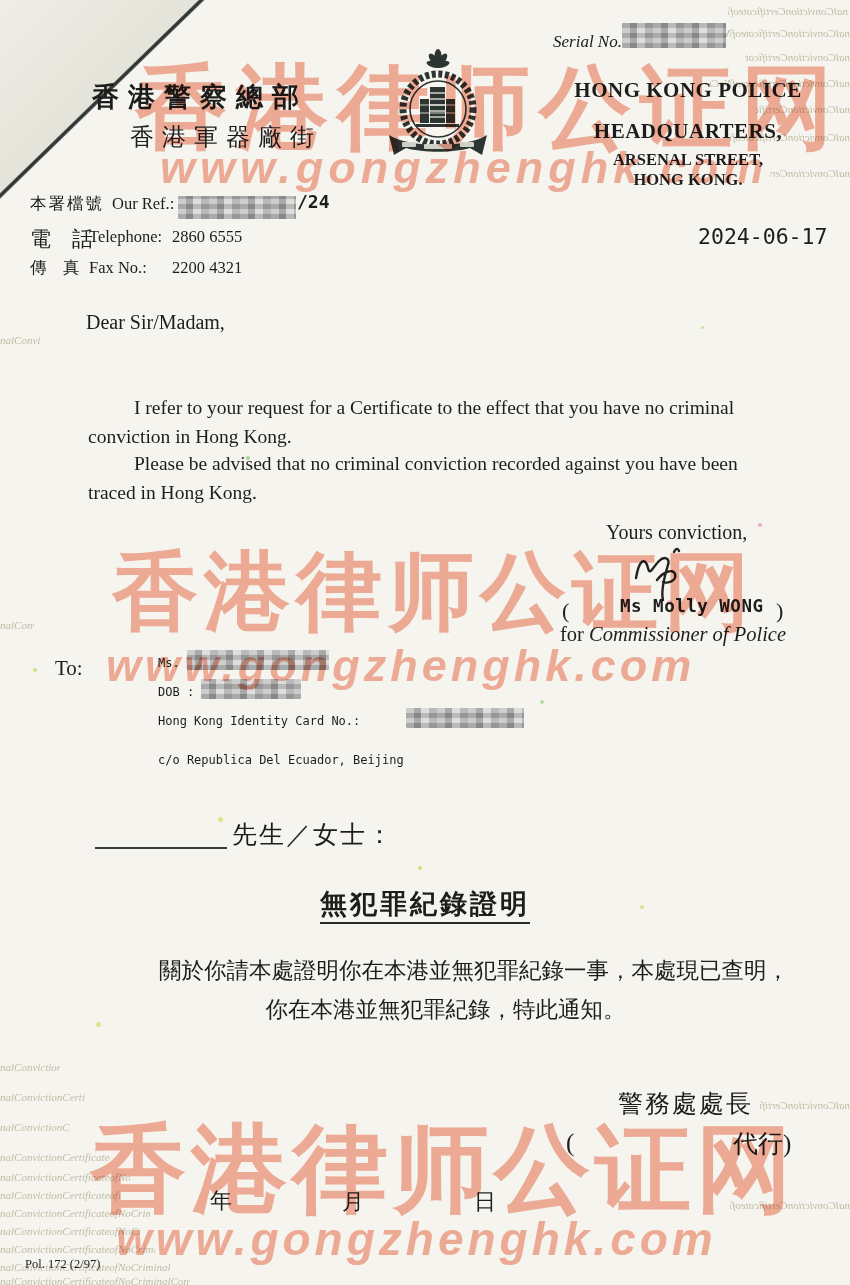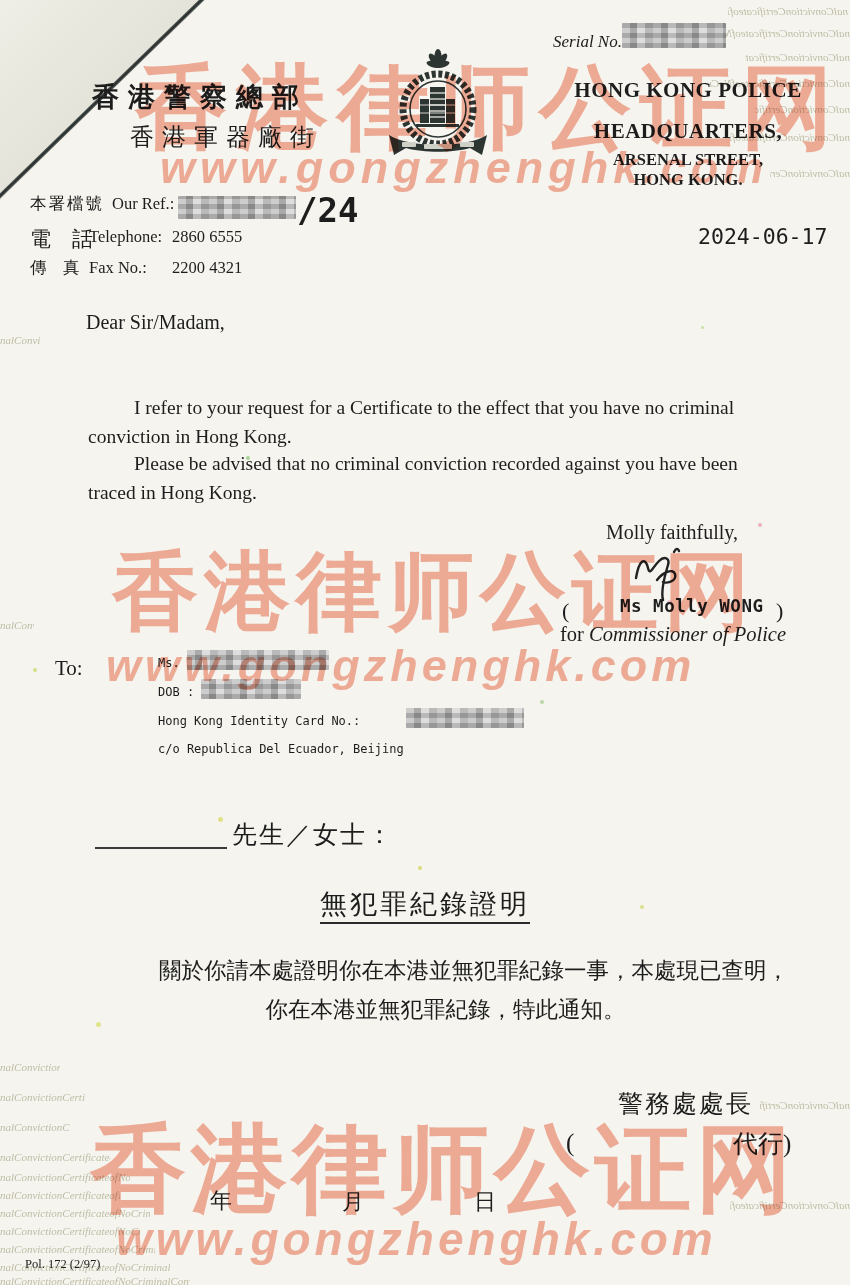--- a/index.html
+++ b/index.html
@@ -134,21 +134,21 @@
   <div class="abs z2 serif" style="left:568px;top:80px;width:240px;text-align:center;">
     <div style="font-size:21px;font-weight:bold;letter-spacing:.5px;">HONG KONG POLICE</div>
     <div style="font-size:21px;font-weight:bold;margin-top:20px;letter-spacing:.5px;">HEADQUARTERS,</div>
     <div style="font-size:16.5px;font-weight:bold;margin-top:10px;">ARSENAL STREET,</div>
     <div style="font-size:16.5px;font-weight:bold;margin-top:3px;">HONG KONG.</div>
   </div>
 
   <span class="abs z2 serif" style="left:30px;top:196px;font-size:16.5px;letter-spacing:2px;">本署檔號</span>
   <span class="abs z2 serif" style="left:112px;top:196px;font-size:16.5px;">Our Ref.:</span>
   <span class="abs redact" style="left:178px;top:196px;width:118px;height:23px;"></span>
-  <span class="abs z2 mono" style="left:297px;top:193px;font-size:34px;font-weight:bold;">/24</span>
+  <span class="abs z2 mono" style="left:297px;top:193px;font-size:18px;font-weight:bold;">/24</span>
 
   <span class="abs z2 serif" style="left:30px;top:229px;font-size:21px;">電　話</span>
   <span class="abs z2 serif" style="left:89px;top:229px;font-size:16.5px;">Telephone:</span>
   <span class="abs z2 serif" style="left:172px;top:229px;font-size:16.5px;">2860 6555</span>
 
   <span class="abs z2 serif" style="left:30px;top:260px;font-size:16.5px;">傳　真</span>
   <span class="abs z2 serif" style="left:89px;top:260px;font-size:16.5px;">Fax No.:</span>
   <span class="abs z2 serif" style="left:172px;top:260px;font-size:16.5px;">2200 4321</span>
 
   <span class="abs z2 mono" style="left:698px;top:226px;font-size:21.5px;">2024-06-17</span>
@@ -158,46 +158,46 @@
 
   <div class="abs z2 serif" style="left:88px;top:398px;font-size:19.5px;">
     <div style="padding-left:46px;white-space:nowrap;">I refer to your request for a Certificate to the effect that you have no criminal</div>
     <div style="margin-top:9px;white-space:nowrap;">conviction in Hong Kong.</div>
   </div>
   <div class="abs z2 serif" style="left:88px;top:454px;font-size:19.5px;">
     <div style="padding-left:46px;white-space:nowrap;">Please be advised that no criminal conviction recorded against you have been</div>
     <div style="margin-top:9px;white-space:nowrap;">traced in Hong Kong.</div>
   </div>
 
-  <span class="abs z2 serif" style="left:606px;top:522px;font-size:20px;">Molly faithfully,</span>
+  <span class="abs z2 serif" style="left:606px;top:522px;font-size:20px;">Yours conviction,</span>
 
   <svg class="abs z2" style="left:630px;top:538px;" width="86" height="66" viewBox="0 0 86 66">
     <path d="M6,40 C9,22 15,18 18,30 C20,38 22,30 29,23 C35,17 40,21 38,27 C34,40 31,54 33,62 M27,42 C33,34 43,30 45,36 C47,42 39,46 33,44 M44,14 C46,10 48,10 49,13" fill="none" stroke="#222" stroke-width="2.4" stroke-linecap="round"></path>
   </svg>
 
   <span class="abs z2 serif" style="left:562px;top:600px;font-size:22px;">(</span>
   <span class="abs z2 mono" style="left:620px;top:598px;font-size:17.5px;font-weight:bold;letter-spacing:.5px;">Ms Molly WONG</span>
   <span class="abs z2 serif" style="left:776px;top:600px;font-size:22px;">)</span>
 
   <div class="abs z2 serif" style="left:560px;top:624px;font-size:20.5px;">
     <span>for </span><span style="font-style:italic;">Commissioner of Police</span>
   </div>
 
   <span class="abs z2 serif" style="left:55px;top:658px;font-size:21px;">To:</span>
   <div class="abs z2 mono" style="left:158px;top:650px;font-size:12px;">
     <div><span>Ms.</span> <span class="redact" style="width:142px;height:20px;"></span></div>
     <div style="margin-top:9px;"><span>DOB :</span> <span class="redact" style="width:100px;height:20px;"></span></div>
     <div style="margin-top:9px;"><span>Hong Kong Identity Card No.:</span> <span class="redact" style="width:118px;height:20px;margin-left:38px;"></span></div>
-    <div style="margin-top:15px;">c/o Republica Del Ecuador, Beijing</div>
+    <div style="margin-top:26px;">c/o Republica Del Ecuador, Beijing</div>
   </div>
 
   <span class="abs z2" style="left:95px;top:846px;width:132px;border-bottom:2px solid #3a3a3a;height:1px;"></span>
   <span class="abs z2 serif" style="left:232px;top:822px;font-size:25px;letter-spacing:2px;">先生／女士：</span>
 
-  <div class="abs z2" style="left:0;top:891px;width:850px;text-align:center;">
+  <div class="abs z2" style="left:0;top:891px;width:850px;text-align:center;font-weight:bold;">
     <span style="font-size:27px;letter-spacing:3px;border-bottom:2px solid #2b2b2b;padding-bottom:3px;font-family:'Liberation Serif',serif;">無犯罪紀錄證明</span>
   </div>
 
   <div class="abs z2 serif" style="left:88px;top:960px;width:715px;font-size:22.5px;text-align:center;">
     <div style="padding-left:57px;white-space:nowrap;">關於你請本處證明你在本港並無犯罪紀錄一事，本處現已查明，</div>
     <div style="margin-top:16px;white-space:nowrap;">你在本港並無犯罪紀錄，特此通知。</div>
   </div>
 
   <span class="abs z2 serif" style="left:618px;top:1091px;font-size:25px;letter-spacing:2px;">警務處處長</span>
   <span class="abs z2 serif" style="left:566px;top:1130px;font-size:25px;">(</span>

